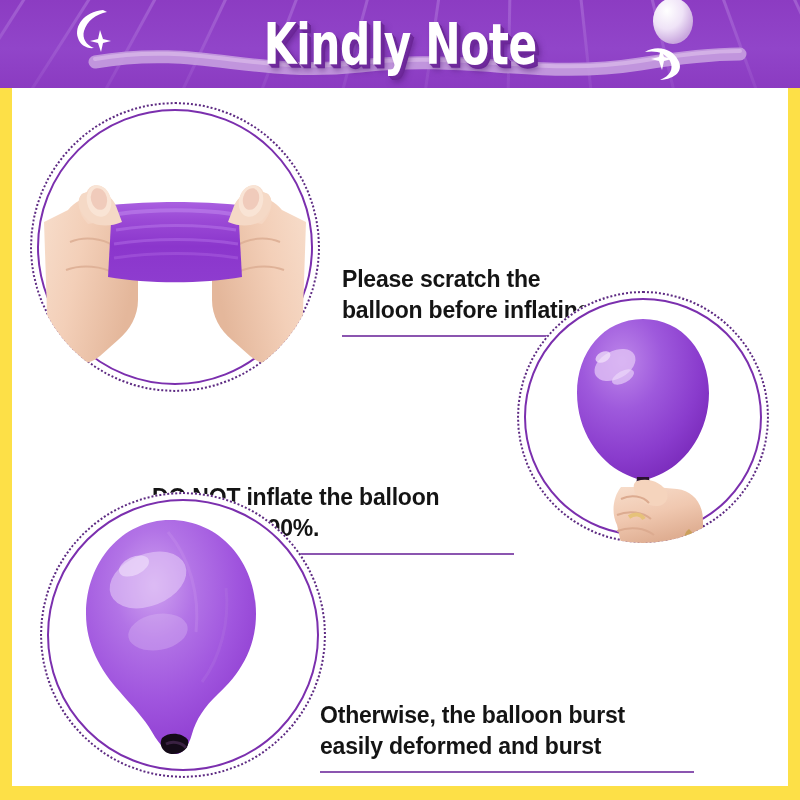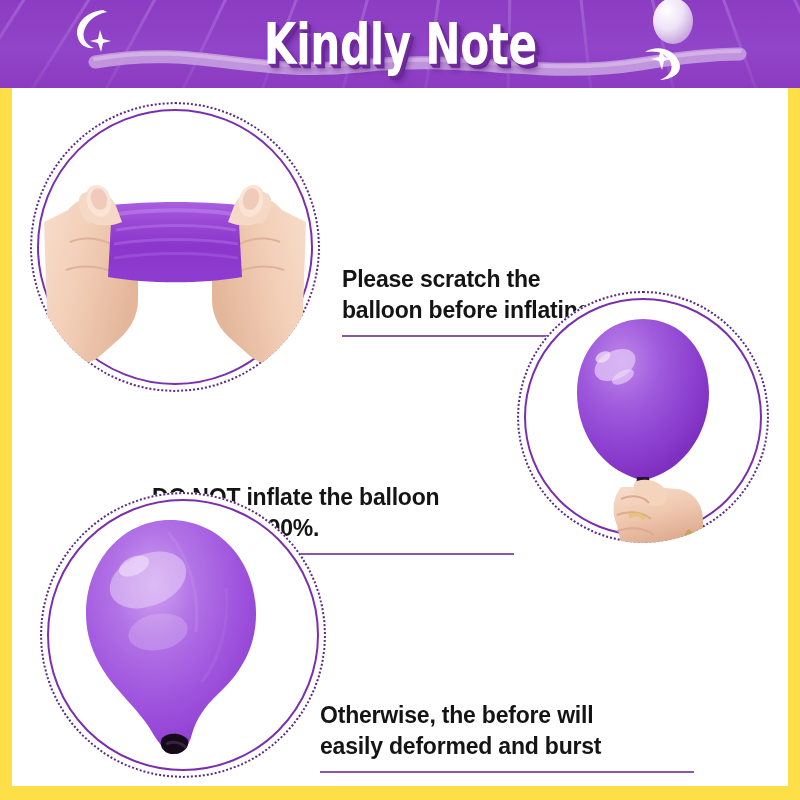--- a/index.html
+++ b/index.html
@@ -362,19 +362,19 @@
 
             <path d="M 122,246 C 128,240 142,240 148,248 C 150,256 142,262 133,262
                      C 124,262 118,254 122,246 Z" fill="#140a18"></path>
             <path d="M 126,252 C 132,249 142,250 146,256" stroke="#3a2142" stroke-width="3" fill="none"></path>
           </g>
         </svg>
       </div>
     </div>
 
     <div class="note note-3 align-center">
-      <div class="note-text">Otherwise, the before will
+      <div class="note-text">Otherwise, the balloon burst
 easily deformed and burst</div>
       <div class="rule"></div>
     </div>
 
   </div>
 </div>
 
 </body></html>

